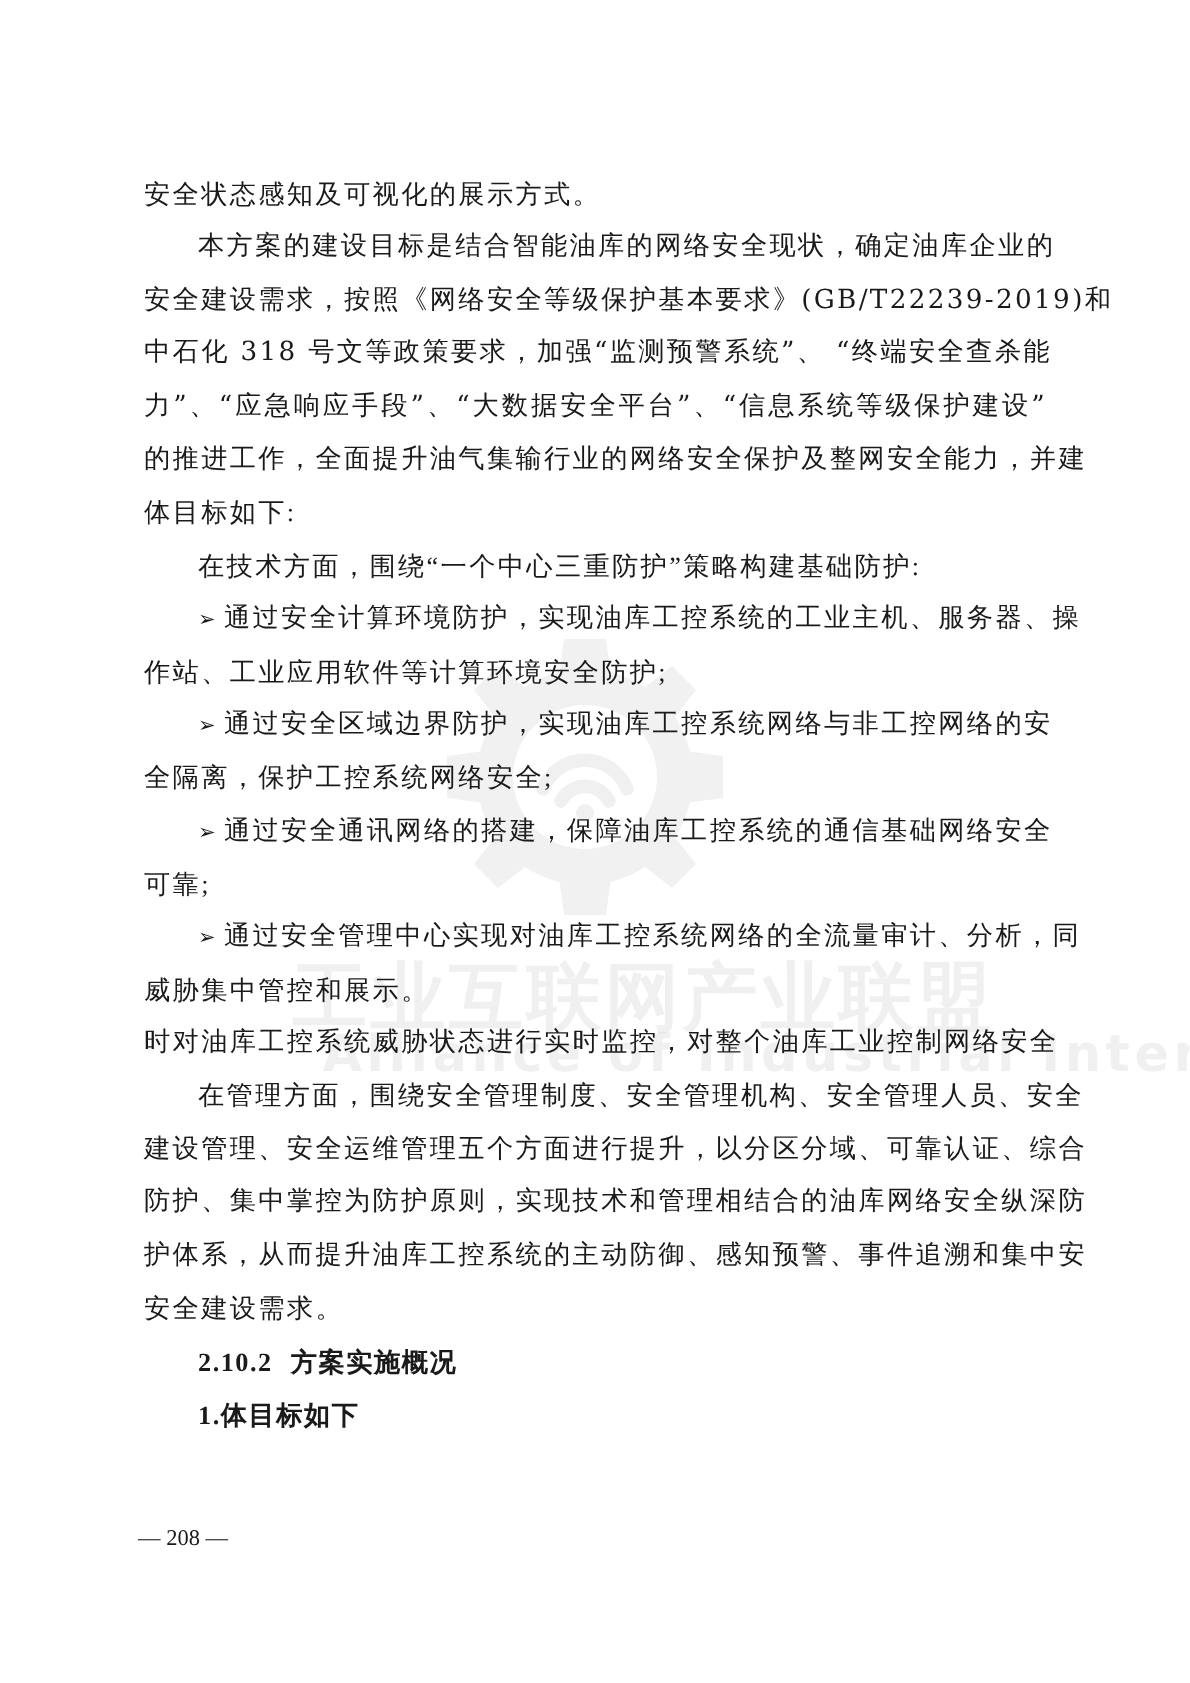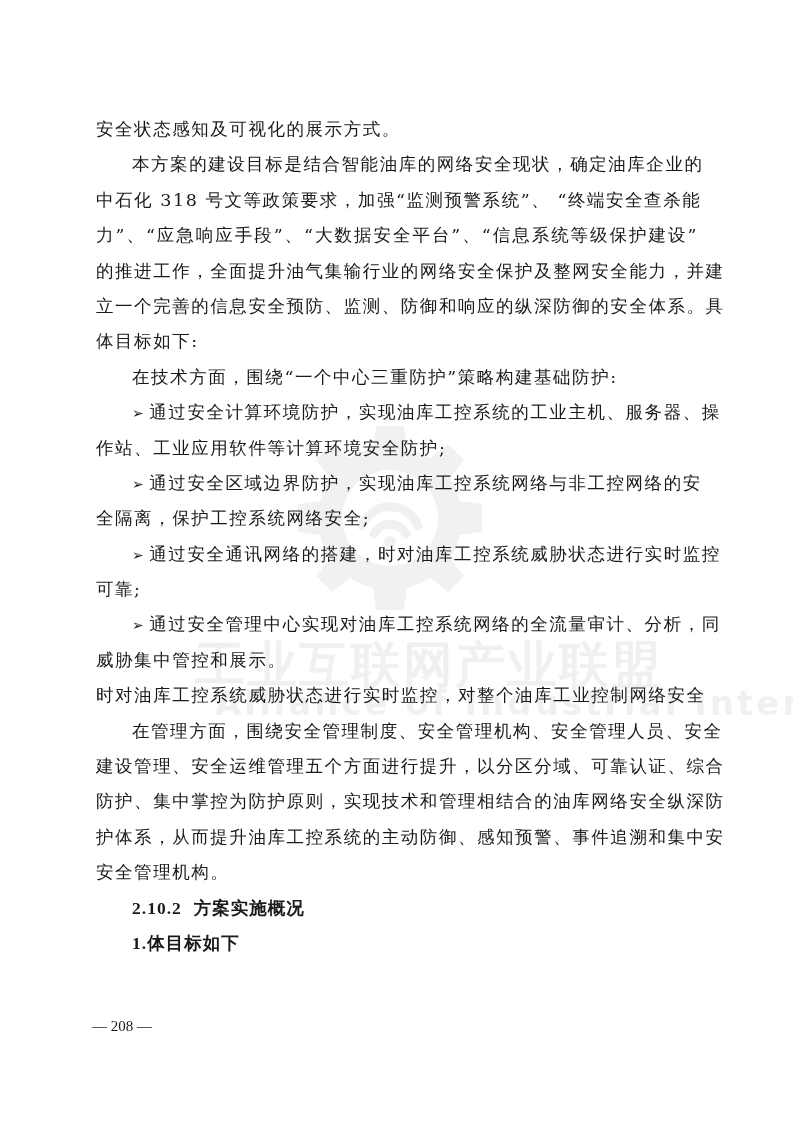--- a/index.html
+++ b/index.html
@@ -68,20 +68,21 @@
       font-size: 17.5px;
       line-height: 35.4px;
       height: 35.4px;
       white-space: nowrap;
       letter-spacing: 1.55px;
       text-align: justify;
       text-align-last: justify;
     }
     .line.last {
       text-align-last: left;
+      font-family: Liberation Serif, serif;
     }
     .indent {
       padding-left: 36px;
     }
     .heading {
       font-weight: bold;
       font-size: 17.5px;
       line-height: 35.4px;
       height: 35.4px;
       padding-left: 36px;
@@ -133,55 +134,55 @@
     <div class="wm-cn">工业互联网产业联盟</div>
     <div class="wm-en">Alliance of Industrial Internet</div>
   </div>
 
   <div class="content">
 
     <div class="line last">安全状态感知及可视化的展示方式。</div>
 
     <div>
       <div class="line indent">本方案的建设目标是结合智能油库的网络安全现状，确定油库企业的</div>
+      <div class="line">安全建设需求，按照《网络安全等级保护基本要求》(GB/T22239-2019)和</div>
       <div class="line">中石化 318 号文等政策要求，加强“监测预警系统”、 “终端安全查杀能</div>
       <div class="line">力”、“应急响应手段”、“大数据安全平台”、“信息系统等级保护建设”</div>
       <div class="line">的推进工作，全面提升油气集输行业的网络安全保护及整网安全能力，并建</div>
-      <div class="line">立一个完善的信息安全预防、监测、防御和响应的纵深防御的安全体系。具</div>
       <div class="line last">体目标如下:</div>
     </div>
 
     <div class="line indent last">在技术方面，围绕“一个中心三重防护”策略构建基础防护:</div>
 
     <div>
       <div>
         <div class="line indent"><span class="bullet-glyph">➢</span><span>通过安全计算环境防护，实现油库工控系统的工业主机、服务器、操</span></div>
         <div class="line last">作站、工业应用软件等计算环境安全防护;</div>
       </div>
       <div>
         <div class="line indent"><span class="bullet-glyph">➢</span><span>通过安全区域边界防护，实现油库工控系统网络与非工控网络的安</span></div>
         <div class="line last">全隔离，保护工控系统网络安全;</div>
       </div>
       <div>
-        <div class="line indent"><span class="bullet-glyph">➢</span><span>通过安全通讯网络的搭建，时对油库工控系统威胁状态进行实时监控</span></div>
+        <div class="line indent"><span class="bullet-glyph">➢</span><span>通过安全通讯网络的搭建，保障油库工控系统的通信基础网络安全</span></div>
         <div class="line last">可靠;</div>
       </div>
       <div>
         <div class="line indent"><span class="bullet-glyph">➢</span><span>通过安全管理中心实现对油库工控系统网络的全流量审计、分析，同</span></div>
         <div class="line last">威胁集中管控和展示。</div>
         <div class="line">时对油库工控系统威胁状态进行实时监控，对整个油库工业控制网络安全</div>
       </div>
     </div>
 
     <div>
       <div class="line indent">在管理方面，围绕安全管理制度、安全管理机构、安全管理人员、安全</div>
       <div class="line">建设管理、安全运维管理五个方面进行提升，以分区分域、可靠认证、综合</div>
       <div class="line">防护、集中掌控为防护原则，实现技术和管理相结合的油库网络安全纵深防</div>
       <div class="line">护体系，从而提升油库工控系统的主动防御、感知预警、事件追溯和集中安</div>
-      <div class="line last">安全管理机构。</div>
+      <div class="line last">安全建设需求。</div>
     </div>
 
     <div class="heading">
       <span class="num">2.10.2</span><span>方案实施概况</span>
     </div>
 
     <div class="heading">
       <span class="num-tight">1.</span><span>体目标如下</span>
     </div>
 

